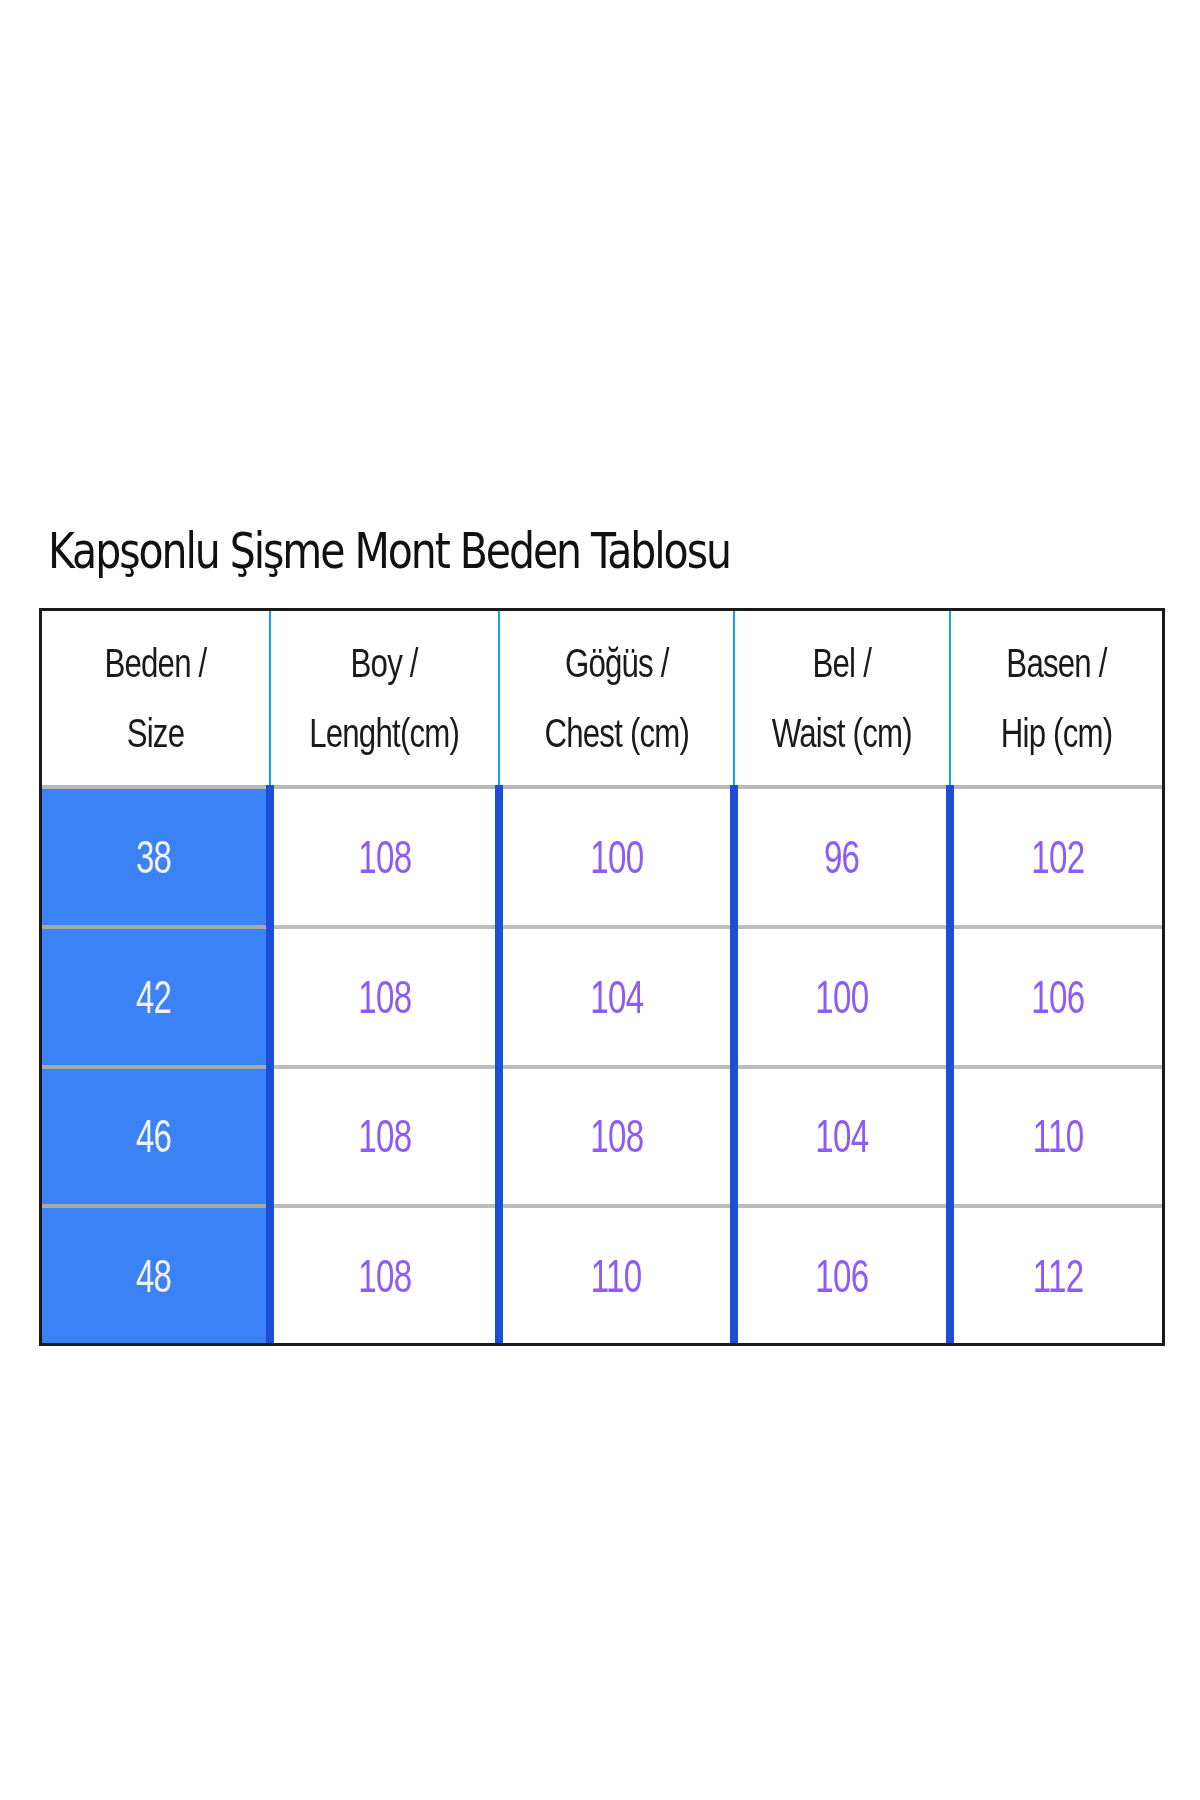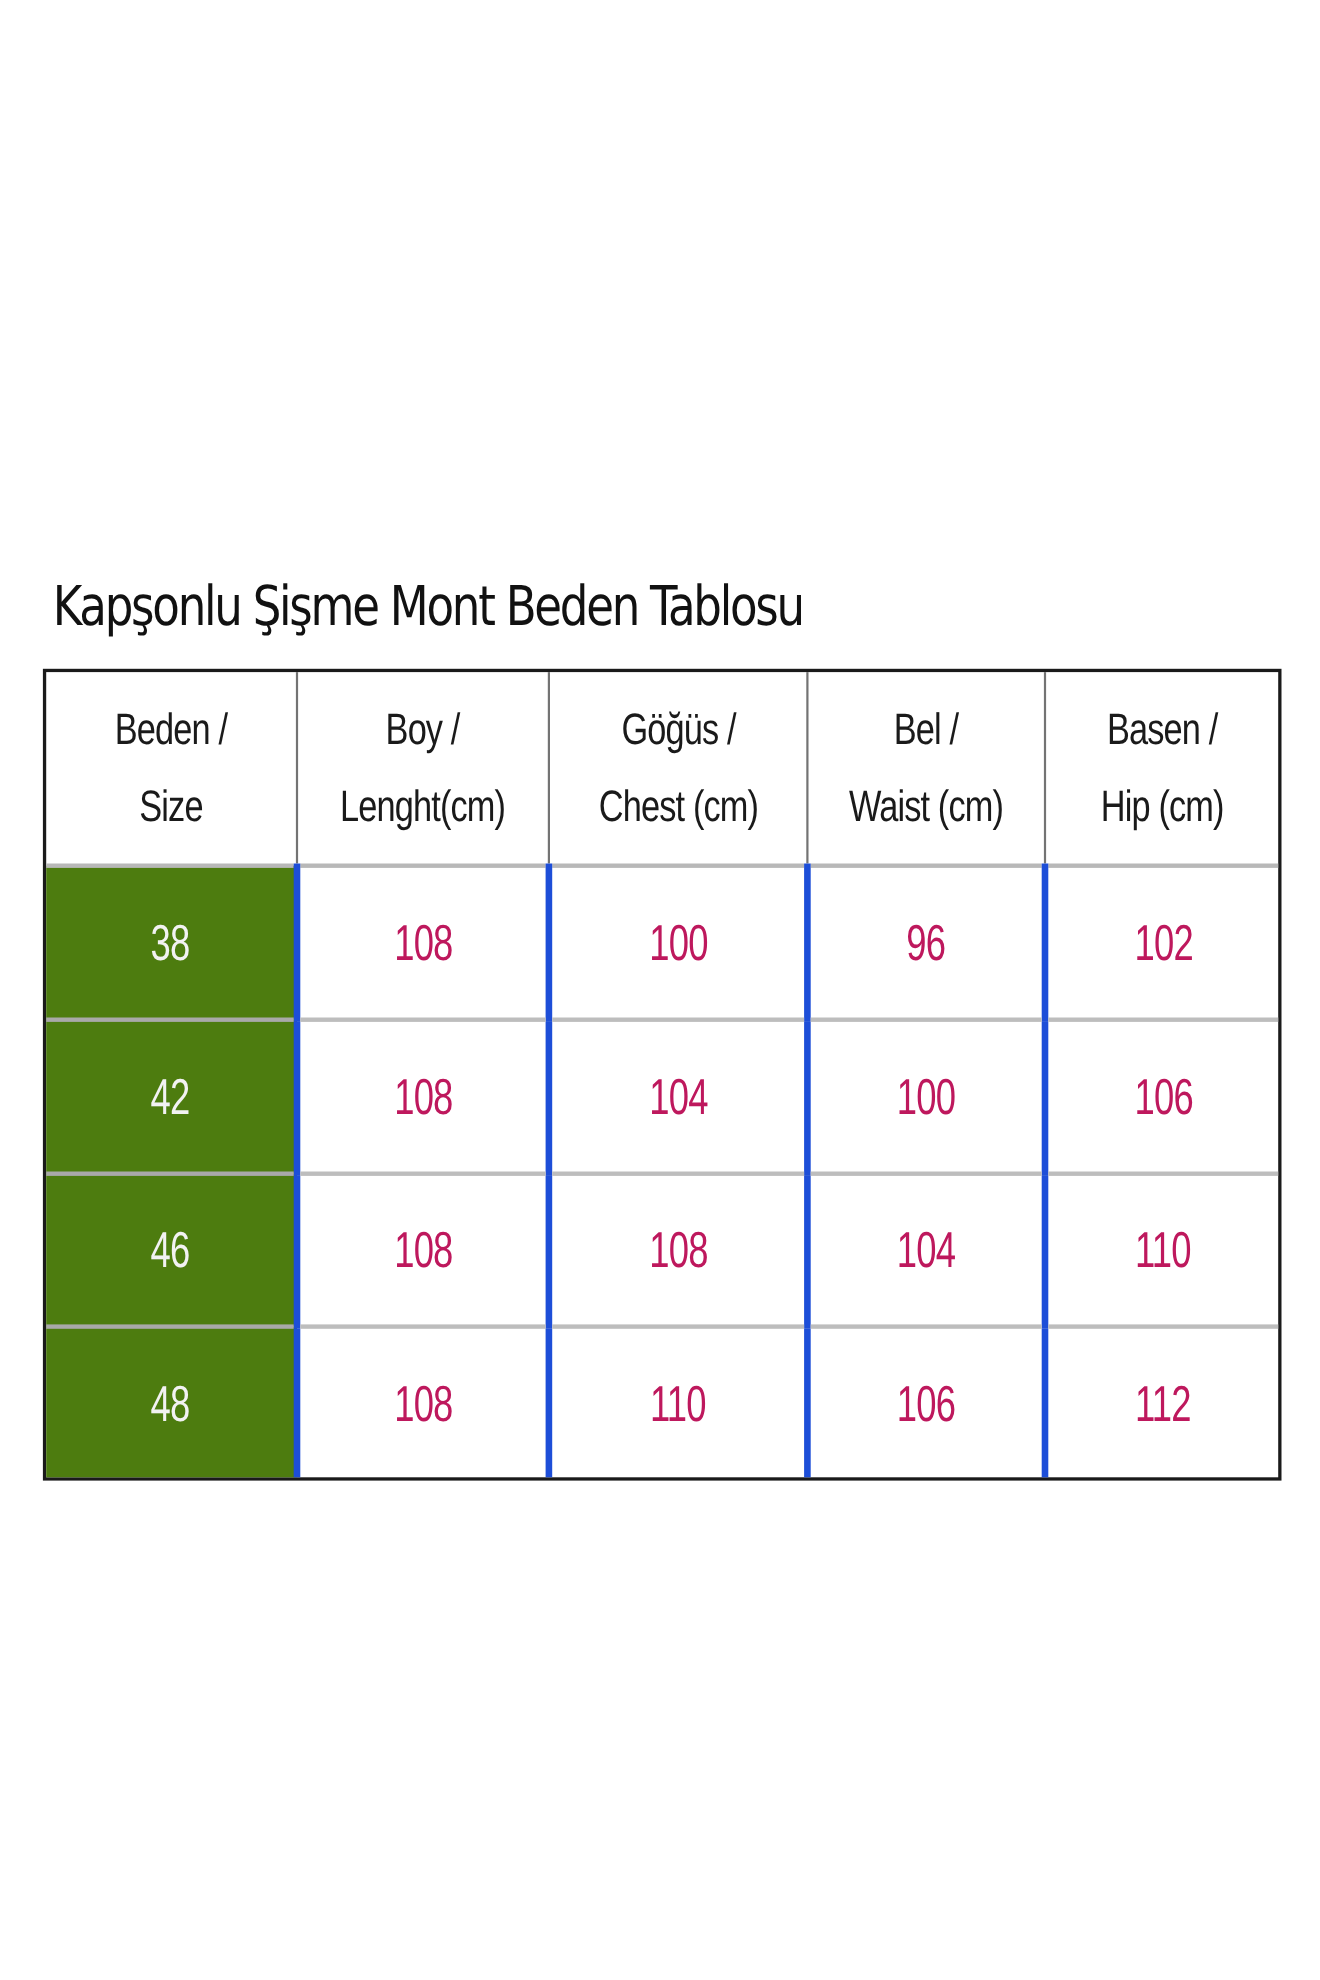--- a/index.html
+++ b/index.html
@@ -17,32 +17,32 @@
     border: 3px solid #1a1a1a; box-sizing: content-box;
     background: #fff;
   }
   table { border-collapse: collapse; width: 100%; height: 100%; table-layout: fixed; padding-left: 12px; }
   col.c0 { width: 228px; } col.c1 { width: 229px; } col.c2 { width: 235px; }
   col.c3 { width: 216px; } col.c4 { width: 212px; }
   th, td { text-align: center; vertical-align: middle; padding: 0; }
   th {
     height: 174px; font-weight: normal; color: #1a1a1a;
     font-size: 40px; line-height: 70px;
-    border-left: 2px solid #737373;
+    border-left: 2px solid #0ea5e9;
     border-bottom: 4px solid #b8b8b8;
   }
   th:first-child { border-left: none; }
   .hd { display: inline-block; transform: scaleX(0.78); letter-spacing: -1px; white-space: nowrap; }
   td {
-    height: 88px; font-size: 46px; color: #be185d;
-    border-left: 6px solid #1d4ed8;
+    height: 88px; font-size: 46px; color: #8b5cf6;
+    border-left: 8px solid #1d4ed8;
     border-bottom: 4px solid #bdbdbd;
   }
   tr:last-child td { border-bottom: none; }
-  td.size { background: #4d7c0f; color: #f2f2f2; border-left: none; border-bottom-color: #a9a9a9; }
+  td.size { background: #3b82f6; color: #f2f2f2; border-left: none; border-bottom-color: #a9a9a9; }
   .num { display: inline-block; transform: scaleX(0.72); letter-spacing: -1px; }
 </style>
 </head>
 <body>
 
 <div class="title">Kapşonlu Şişme Mont Beden Tablosu</div>
 
 <div class="table-wrap">
   <table>
     <colgroup>

